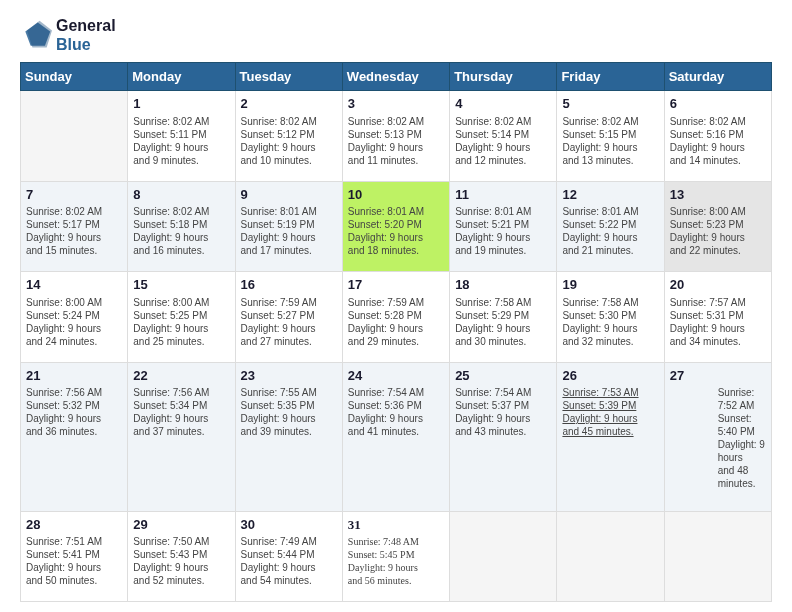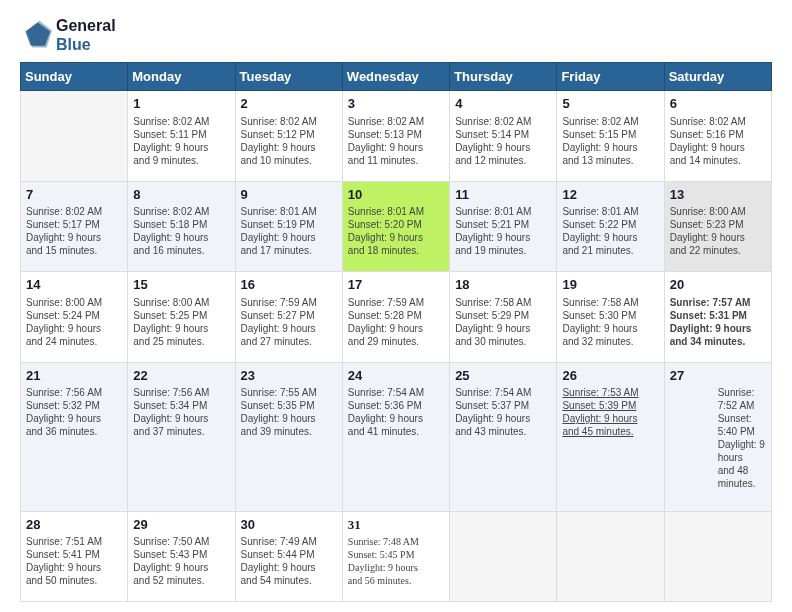--- a/index.html
+++ b/index.html
@@ -267,21 +267,21 @@
           </td>
           <td style="background-color: rgb(255, 255, 255);">
             <span class="day-number">19</span>
             <div class="day-info" style="white-space: pre-line;">Sunrise: 7:58 AM
 Sunset: 5:30 PM
 Daylight: 9 hours
 and 32 minutes.</div>
           </td>
           <td style="background-color: rgb(255, 255, 255);">
             <span class="day-number">20</span>
-            <div class="day-info" style="white-space: pre-line; font-weight: bold;">Sunrise: 7:57 AM
+            <div class="day-info" style="white-space: pre-line;">Sunrise: 7:57 AM
 Sunset: 5:31 PM
 Daylight: 9 hours
 and 34 minutes.</div>
           </td>
         </tr>
         <tr>
           <td style="background-color: rgb(240, 244, 248);">
             <span class="day-number">21</span>
             <div class="day-info" style="white-space: pre-line;">Sunrise: 7:56 AM
 Sunset: 5:32 PM

